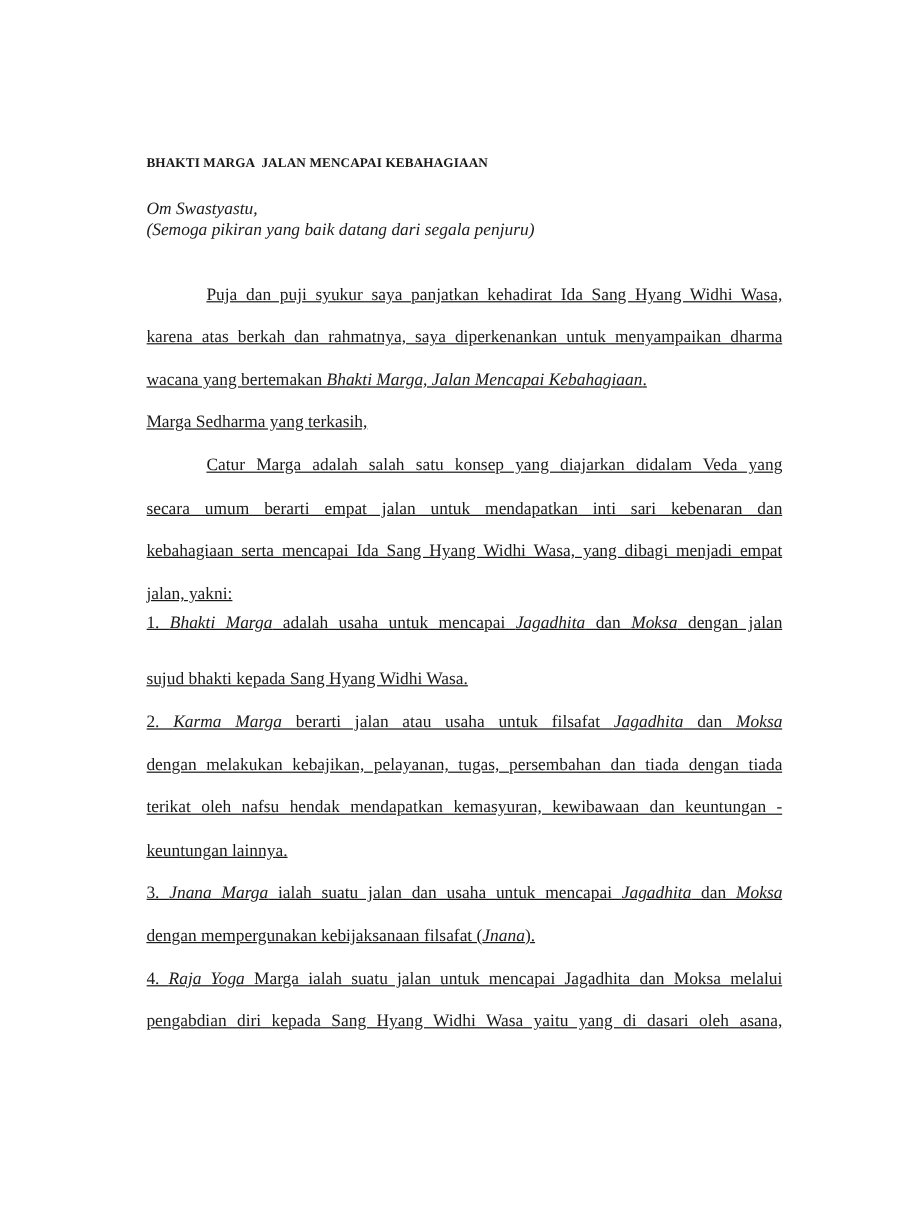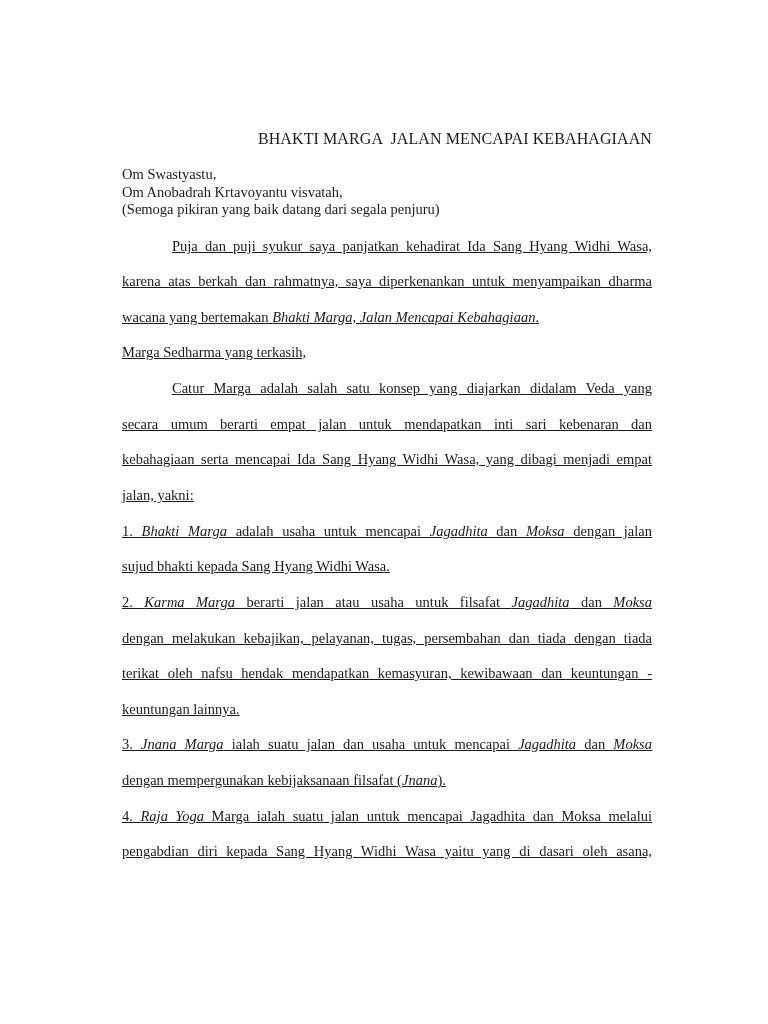--- a/index.html
+++ b/index.html
@@ -19,30 +19,31 @@
       position: absolute;
       left: 122px;
       top: 0;
       width: 530px;
     }
     .title {
       position: absolute;
       top: 130px;
       left: 0;
       width: 530px;
-      text-align: right;
-      font-weight: normal;
-      font-size: 16px;
+      text-align: left;
+      font-weight: bold;
+      font-size: 11px;
       letter-spacing: 0.1px;
       white-space: pre;
     }
     .greeting {
       position: absolute;
       top: 166px;
       left: 0;
+      font-style: italic;
       font-size: 14.5px;
       line-height: 17.5px;
     }
     .greeting div { white-space: nowrap; }
     .line {
       position: absolute;
       left: 0;
       width: 530px;
       font-size: 14.5px;
       white-space: nowrap;
@@ -60,37 +61,36 @@
   </style>
 </head>
 <body>
 
 <div class="page">
 
   <div class="title">BHAKTI MARGA  JALAN MENCAPAI KEBAHAGIAAN</div>
 
   <div class="greeting">
     <div>Om Swastyastu,</div>
-    <div>Om Anobadrah Krtavoyantu visvatah,</div>
     <div>(Semoga pikiran yang baik datang dari segala penjuru)</div>
   </div>
 
   <div class="line justify indent" style="top:238px">Puja dan puji syukur saya panjatkan kehadirat Ida Sang Hyang Widhi Wasa,</div>
   <div class="line justify" style="top:273px">karena atas berkah dan rahmatnya, saya diperkenankan untuk menyampaikan dharma</div>
   <div class="line" style="top:309px">
     <span>wacana yang bertemakan </span><i>Bhakti Marga, Jalan Mencapai Kebahagiaan</i><span>.</span>
   </div>
   <div class="line" style="top:344px">Marga Sedharma yang terkasih,</div>
 
   <div class="line justify indent" style="top:380px">Catur Marga adalah salah satu konsep yang diajarkan didalam Veda yang</div>
   <div class="line justify" style="top:416px">secara umum berarti empat jalan untuk mendapatkan inti sari kebenaran dan</div>
   <div class="line justify" style="top:451px">kebahagiaan serta mencapai Ida Sang Hyang Widhi Wasa, yang dibagi menjadi empat</div>
   <div class="line" style="top:487px">jalan, yakni:</div>
 
-  <div class="line justify" style="top:523px">
+  <div class="line justify" style="top:511px">
     <span>1. </span><i>Bhakti Marga</i><span> adalah usaha untuk mencapai </span><i>Jagadhita</i><span> dan </span><i>Moksa</i><span> dengan jalan</span>
   </div>
   <div class="line" style="top:558px">sujud bhakti kepada Sang Hyang Widhi Wasa.</div>
 
   <div class="line justify" style="top:594px">
     <span>2. </span><i>Karma Marga</i><span> berarti jalan atau usaha untuk filsafat </span><i>Jagadhita</i><span> dan </span><i>Moksa</i>
   </div>
   <div class="line justify" style="top:630px">dengan melakukan kebajikan, pelayanan, tugas, persembahan dan tiada dengan tiada</div>
   <div class="line justify" style="top:665px">terikat oleh nafsu  hendak mendapatkan kemasyuran, kewibawaan dan keuntungan -</div>
   <div class="line" style="top:701px">keuntungan lainnya.</div>

